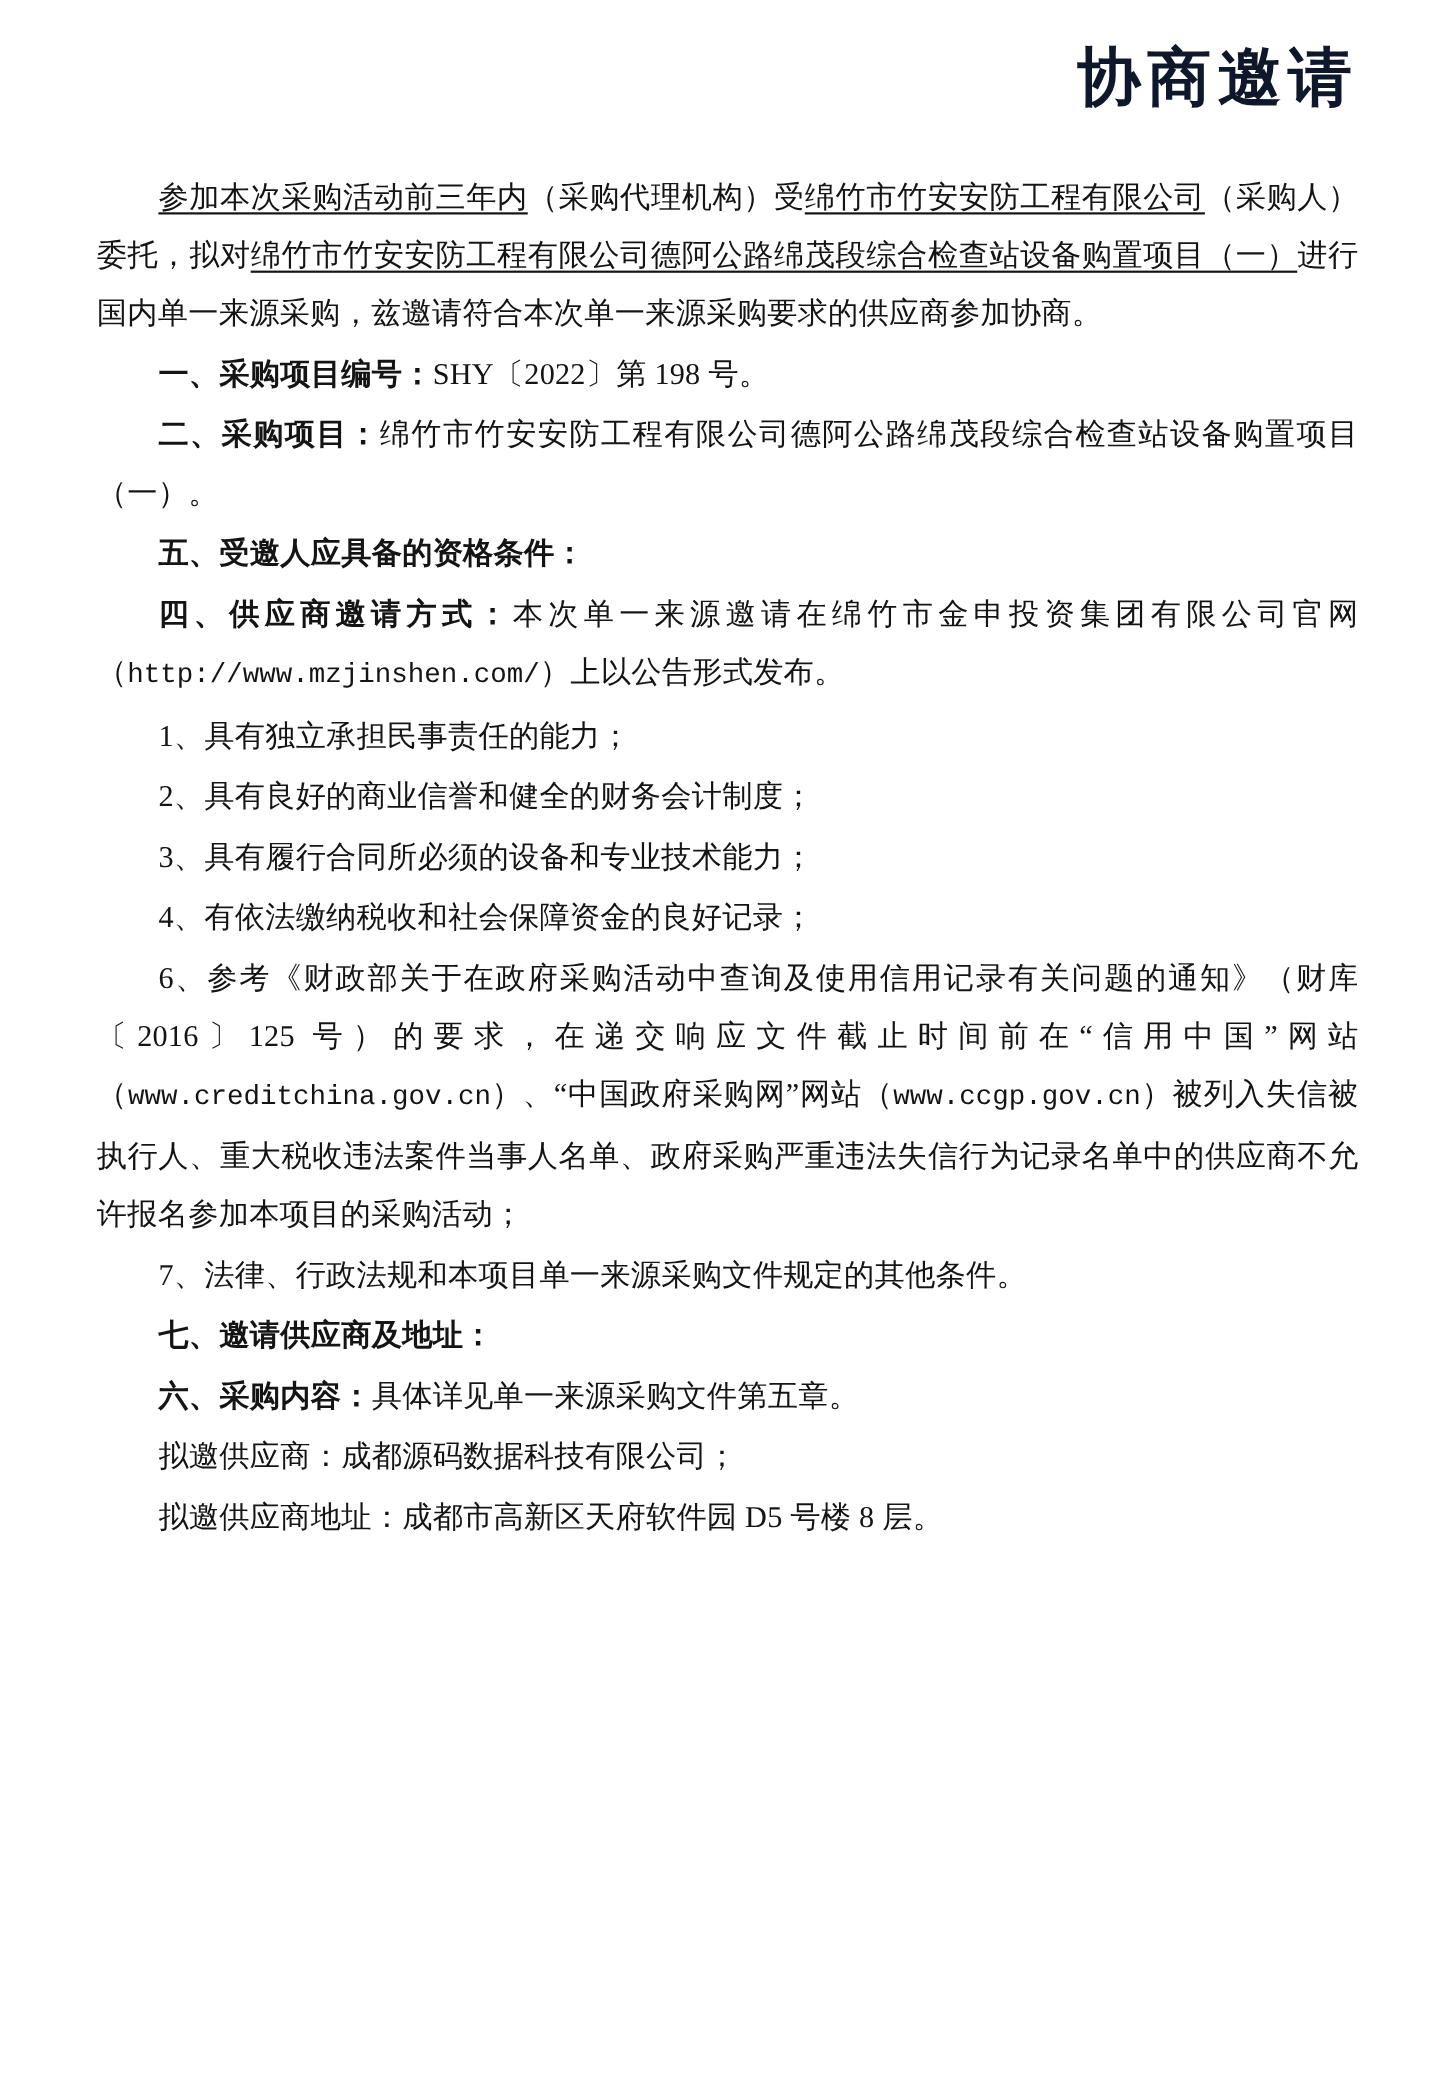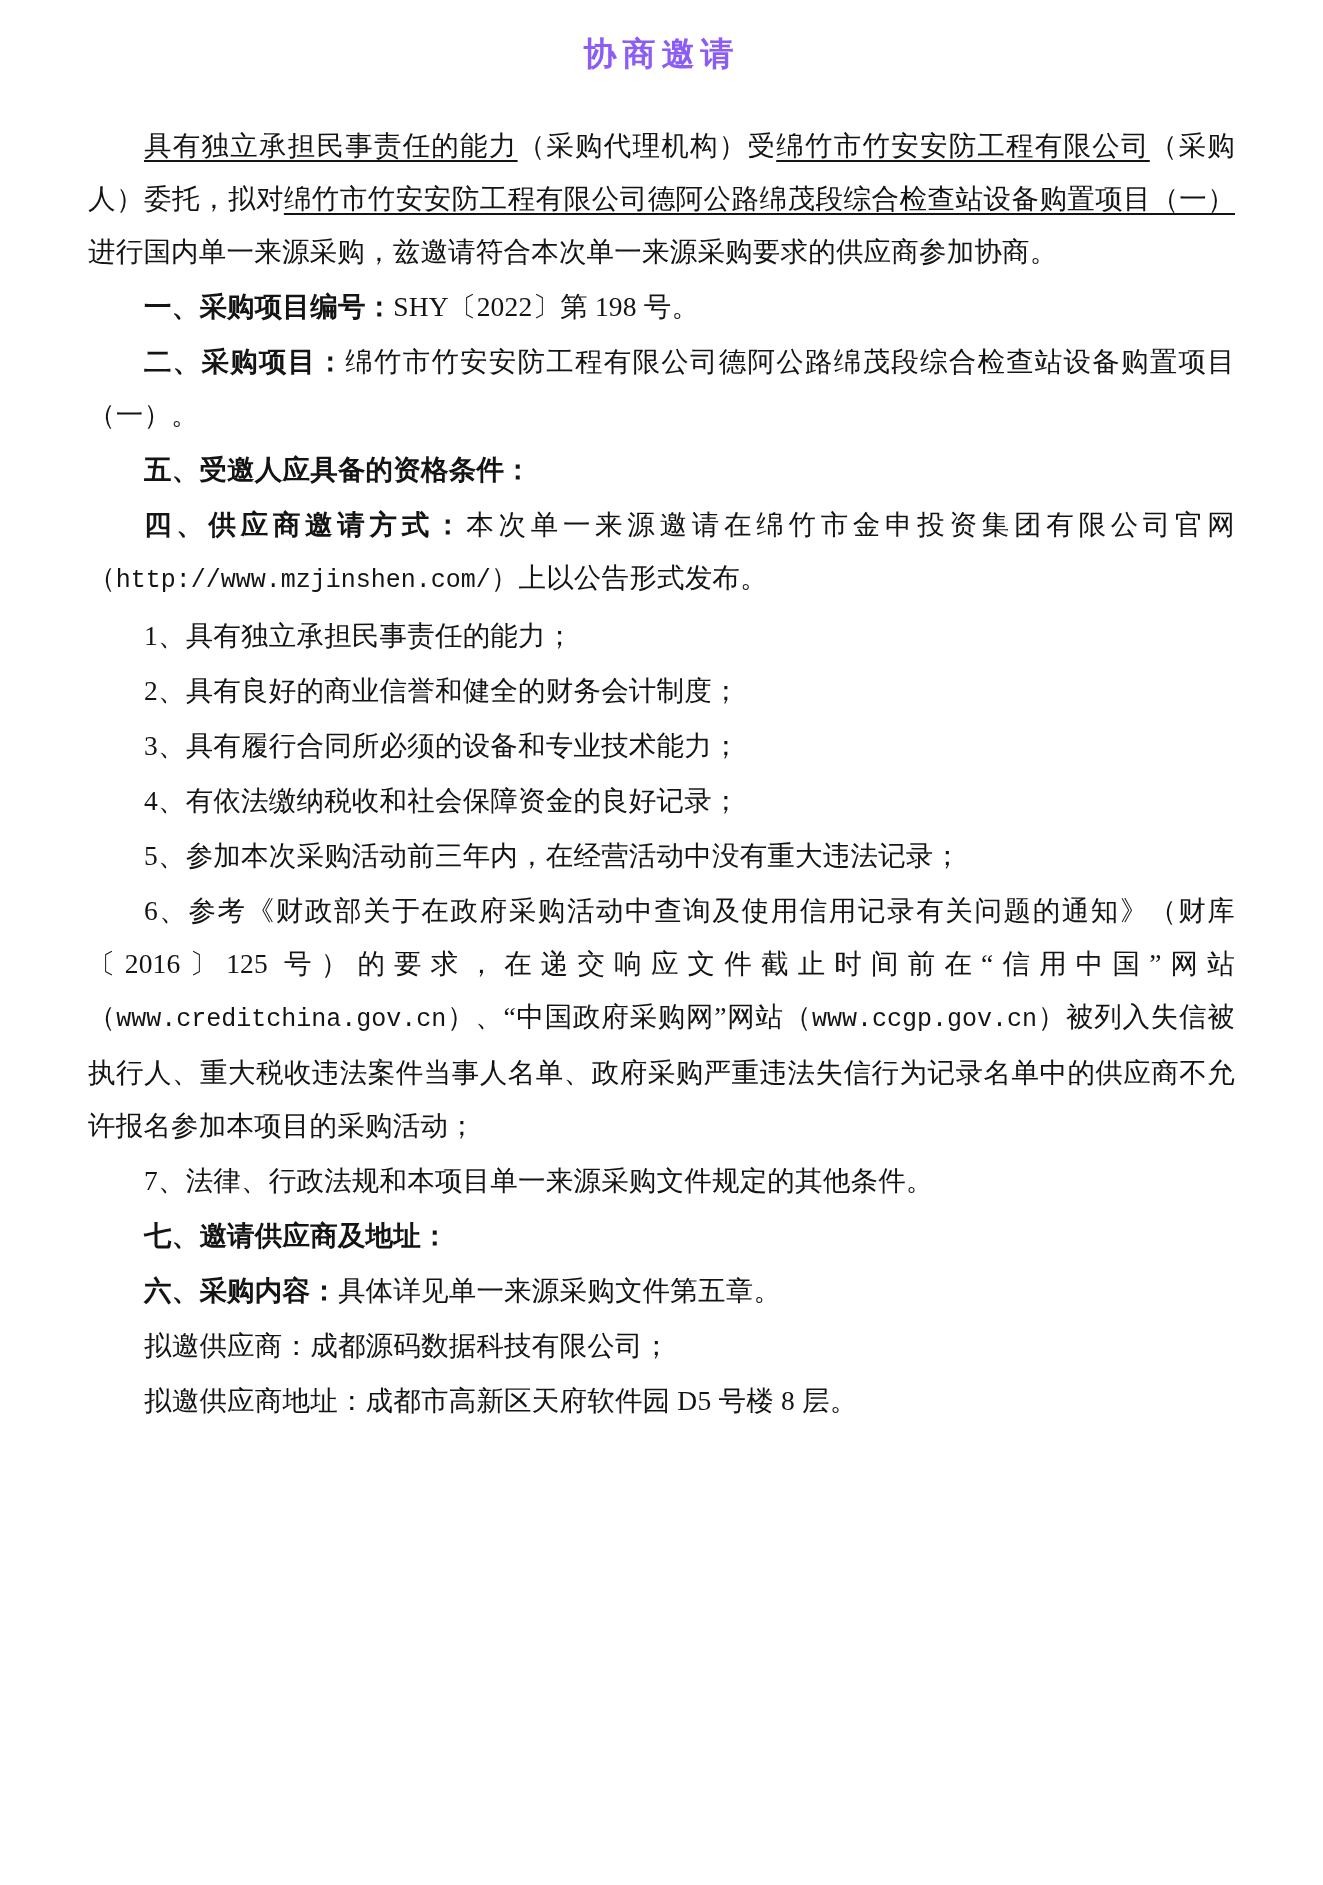--- a/index.html
+++ b/index.html
@@ -14,27 +14,27 @@
     color: #1a1a1a;
   }
   .page {
     width: 1323px;
     min-height: 1885px;
     box-sizing: border-box;
     padding: 18px 88px 40px 88px;
     position: relative;
   }
   .doc-title {
-    text-align: center;
+    text-align: right;
     font-family: "DejaVu Serif", "Liberation Serif", serif;
     font-weight: bold;
-    font-size: 33px;
+    font-size: 58px;
     letter-spacing: 6px;
     margin: 14px 0 42px 0;
-    color: #8b5cf6;
+    color: #0f172a;
   }
   p.para {
     font-size: 27.5px;
     line-height: 53px;
     margin: 0 0 2px 0;
     text-align: justify;
     text-justify: inter-ideograph;
     letter-spacing: 0.2px;
     color: #141414;
   }
@@ -61,21 +61,21 @@
   }
 </style>
 </head>
 <body>
 
 <div class="page">
 
   <h1 class="doc-title">协商邀请</h1>
 
   <p class="para indent">
-    <span class="u">具有独立承担民事责任的能力</span><span>（采购代理机构）受</span><span class="u">绵竹市竹安安防工程有限公司</span><span>（采购人）委托，拟对</span><span class="u">绵竹市竹安安防工程有限公司德阿公路绵茂段综合检查站设备购置项目（一）</span><span>进行国内单一来源采购，兹邀请符合本次单一来源采购要求的供应商参加协商。</span>
+    <span class="u">参加本次采购活动前三年内</span><span>（采购代理机构）受</span><span class="u">绵竹市竹安安防工程有限公司</span><span>（采购人）委托，拟对</span><span class="u">绵竹市竹安安防工程有限公司德阿公路绵茂段综合检查站设备购置项目（一）</span><span>进行国内单一来源采购，兹邀请符合本次单一来源采购要求的供应商参加协商。</span>
   </p>
 
   <p class="para indent">
     <span class="sec-head">一、采购项目编号：</span><span class="num">SHY〔2022〕第 198 号。</span>
   </p>
 
   <p class="para indent">
     <span class="sec-head">二、采购项目：</span><span>绵竹市竹安安防工程有限公司德阿公路绵茂段综合检查站设备购置项目（一）。</span>
   </p>
 
@@ -85,21 +85,20 @@
   </p>
 
   <p class="para indent">
     <span class="sec-head">四、供应商邀请方式：</span><span>本次单一来源邀请在绵竹市金申投资集团有限公司官网（</span><span class="mono">http://www.mzjinshen.com/</span><span>）上以公告形式发布。</span>
   </p>
 
   <p class="para list-item">1、具有独立承担民事责任的能力；</p>
   <p class="para list-item">2、具有良好的商业信誉和健全的财务会计制度；</p>
   <p class="para list-item">3、具有履行合同所必须的设备和专业技术能力；</p>
   <p class="para list-item">4、有依法缴纳税收和社会保障资金的良好记录；</p>
-  <p class="para list-item">5、参加本次采购活动前三年内，在经营活动中没有重大违法记录；</p>
 
   <p class="para list-item">
     <span>6、参考《财政部关于在政府采购活动中查询及使用信用记录有关问题的通知》（财库〔2016〕125 号）的要求，在递交响应文件截止时间前在“信用中国”网站（</span><span class="mono">www.creditchina.gov.cn</span><span>）、“中国政府采购网”网站（</span><span class="mono">www.ccgp.gov.cn</span><span>）被列入失信被执行人、重大税收违法案件当事人名单、政府采购严重违法失信行为记录名单中的供应商不允许报名参加本项目的采购活动；</span>
   </p>
 
   <p class="para list-item">7、法律、行政法规和本项目单一来源采购文件规定的其他条件。</p>
 
   <p class="para indent">
     <span class="sec-head">七、邀请供应商及地址：</span>
   </p>

